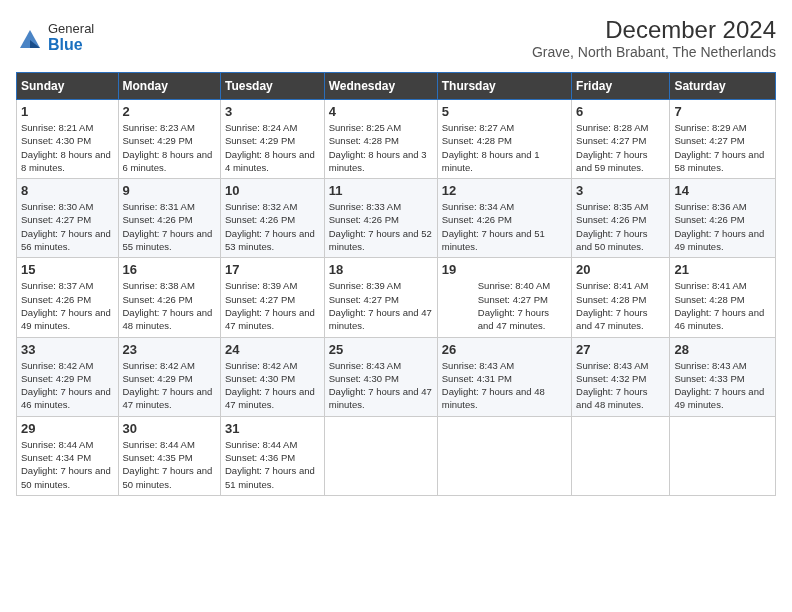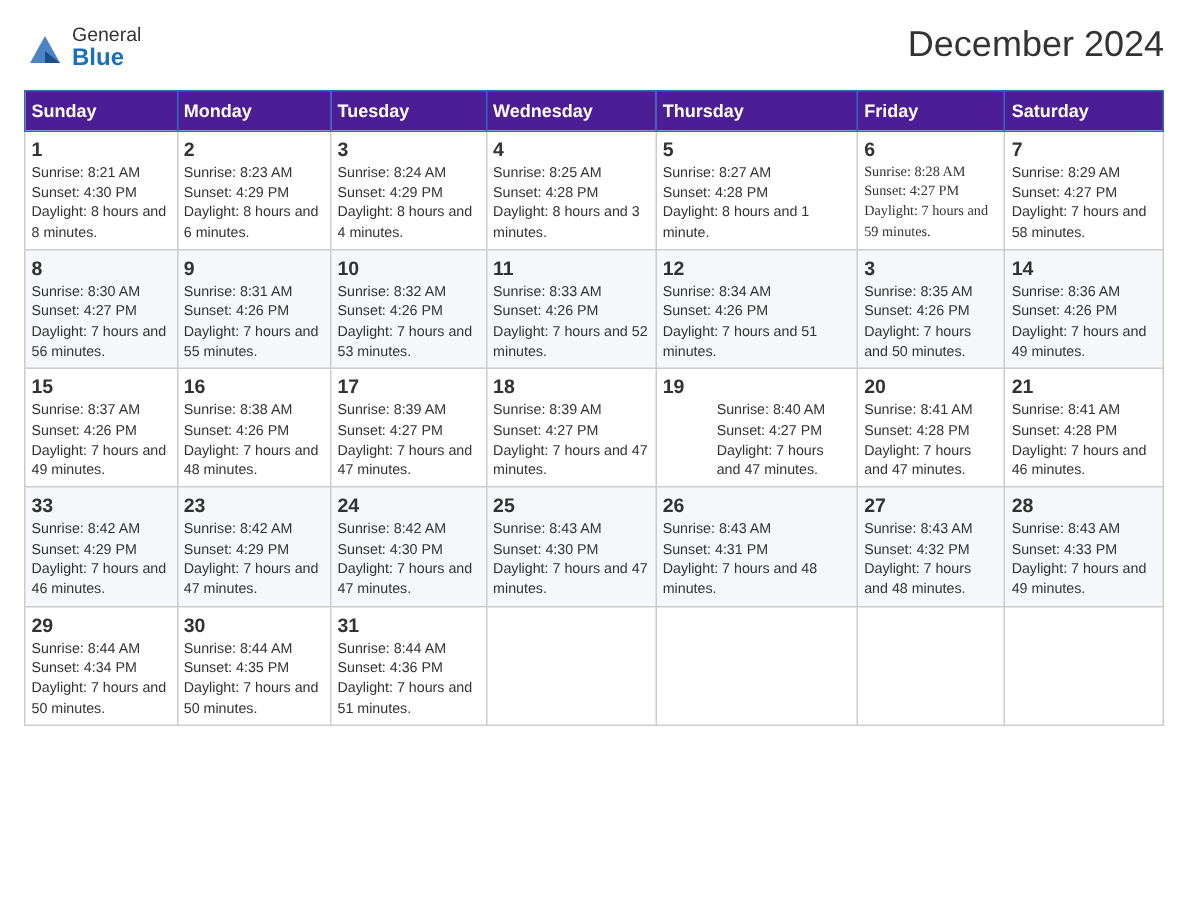--- a/index.html
+++ b/index.html
@@ -6,21 +6,21 @@
     body {
       font-family: Arial, sans-serif;
       background: #fff;
       width: 792px;
       min-height: 612px;
       padding: 16px;
     }
     .header {
       display: flex;
       justify-content: space-between;
-      align-items: flex-start;
+      align-items: center;
       margin-bottom: 12px;
     }
     .logo {
       display: flex;
       align-items: center;
       gap: 4px;
     }
     .logo-text {
       display: flex;
       flex-direction: column;
@@ -35,21 +35,21 @@
     .title-block { text-align: right; }
     .month-title { font-size: 24px; color: #333; font-weight: normal; }
     .location-title { font-size: 14px; color: #555; }
     
     table {
       width: 100%;
       border-collapse: collapse;
       font-size: 10px;
     }
     thead tr th {
-      background-color: #4c1d95;
+      background-color: #404040;
       color: #fff;
       padding: 6px 4px;
       text-align: left;
       font-size: 12px;
       font-weight: bold;
       border: 1px solid #2a6ebb;
     }
     tbody tr td {
       border: 1px solid #ccc;
       padding: 4px 4px;
@@ -85,20 +85,21 @@
       <polygon points="4,22 14,4 24,22" fill="#2a6ebb" opacity="0.85"></polygon>
       <polygon points="14,14 24,22 14,22" fill="#1a4e8a"></polygon>
     </svg>
     <div class="logo-text">
       <span class="logo-general">General</span>
       <span class="logo-blue">Blue</span>
     </div>
   </div>
   <div class="title-block">
     <div class="month-title">December 2024</div>
+    <div class="location-title">Grave, North Brabant, The Netherlands</div>
   </div>
 </div>
 
 <table>
   <thead>
     <tr>
     <th>Sunday</th>
         <th>Monday</th>
         <th>Tuesday</th>
         <th>Wednesday</th>
@@ -134,21 +135,21 @@
 Daylight: 8 hours and 3 minutes.</div>
         </td>
         <td>
           <span class="day-number">5</span>
           <div class="day-detail" style="white-space: pre-line;">Sunrise: 8:27 AM
 Sunset: 4:28 PM
 Daylight: 8 hours and 1 minute.</div>
         </td>
         <td>
           <span class="day-number">6</span>
-          <div class="day-detail" style="white-space: pre-line; font-family: Liberation Serif, serif;">Sunrise: 8:28 AM
+          <div class="day-detail" style="white-space: pre-line;">Sunrise: 8:28 AM
 Sunset: 4:27 PM
 Daylight: 7 hours and 59 minutes.</div>
         </td>
         <td>
           <span class="day-number">7</span>
           <div class="day-detail" style="white-space: pre-line;">Sunrise: 8:29 AM
 Sunset: 4:27 PM
 Daylight: 7 hours and 58 minutes.</div>
         </td>
       </tr>

